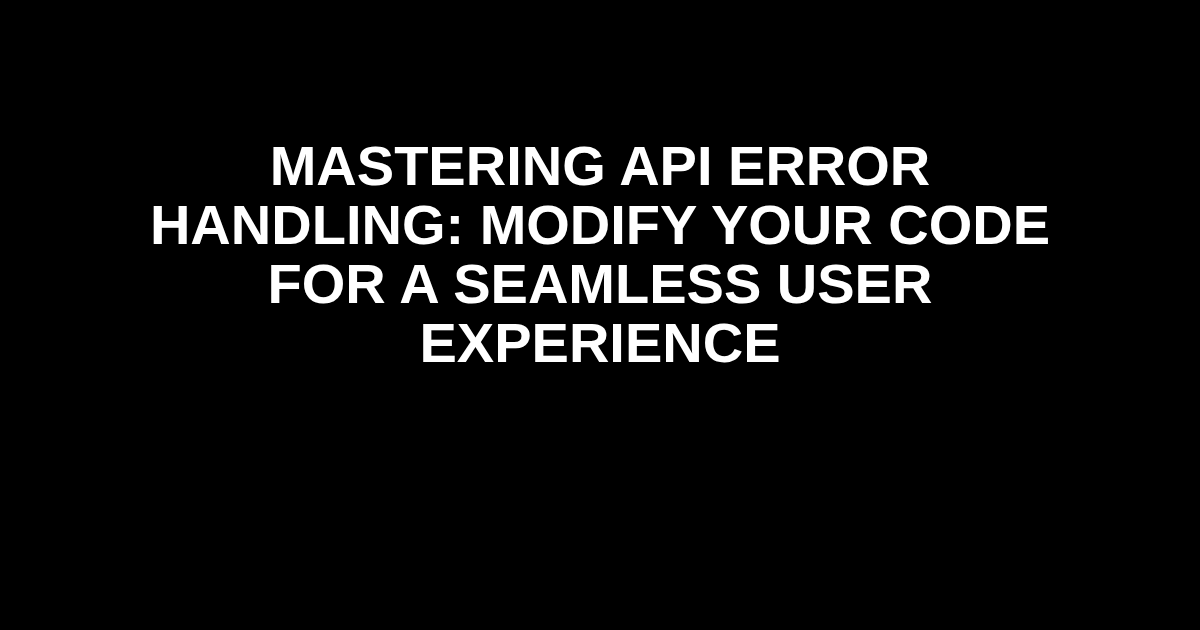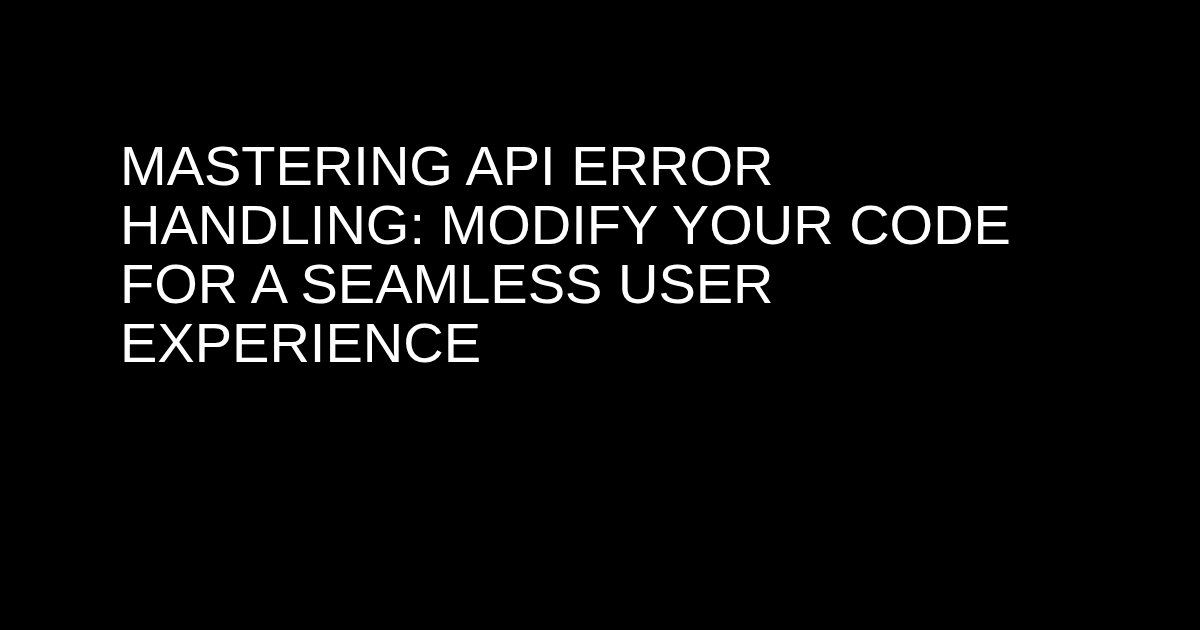--- a/index.html
+++ b/index.html
@@ -14,23 +14,24 @@
     }
     body {
       background-color: #000000;
       display: flex;
       align-items: center;
       justify-content: center;
     }
     .hero-title {
       color: #ffffff;
       font-family: Impact, "Arial Black", "Helvetica Neue", Helvetica, Arial, sans-serif;
-      font-weight: 400;
+      font-weight: 700;
       font-size: 56px;
       line-height: 1.05;
+      text-align: center;
       text-transform: uppercase;
       letter-spacing: 0px;
       max-width: 1040px;
       padding: 0 40px;
       transform: translateY(-60px);
       font-stretch: condensed;
     }
   </style>
 </head>
 <body>

